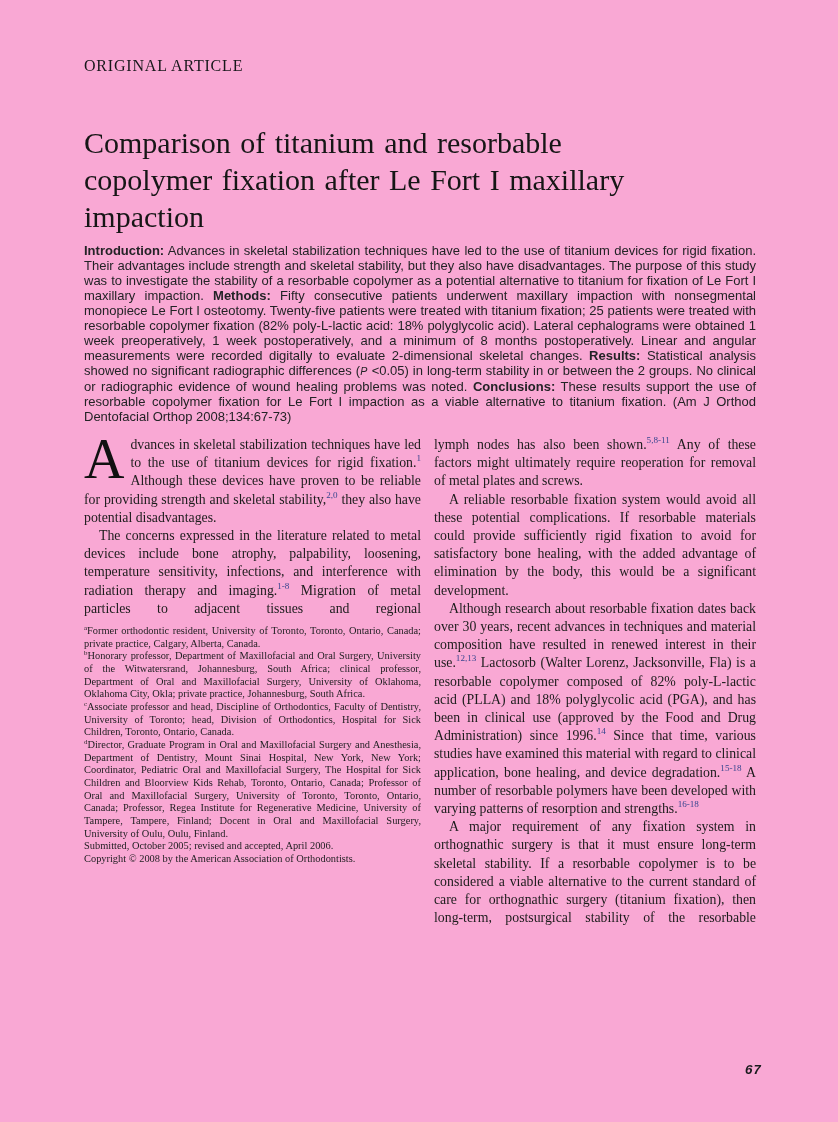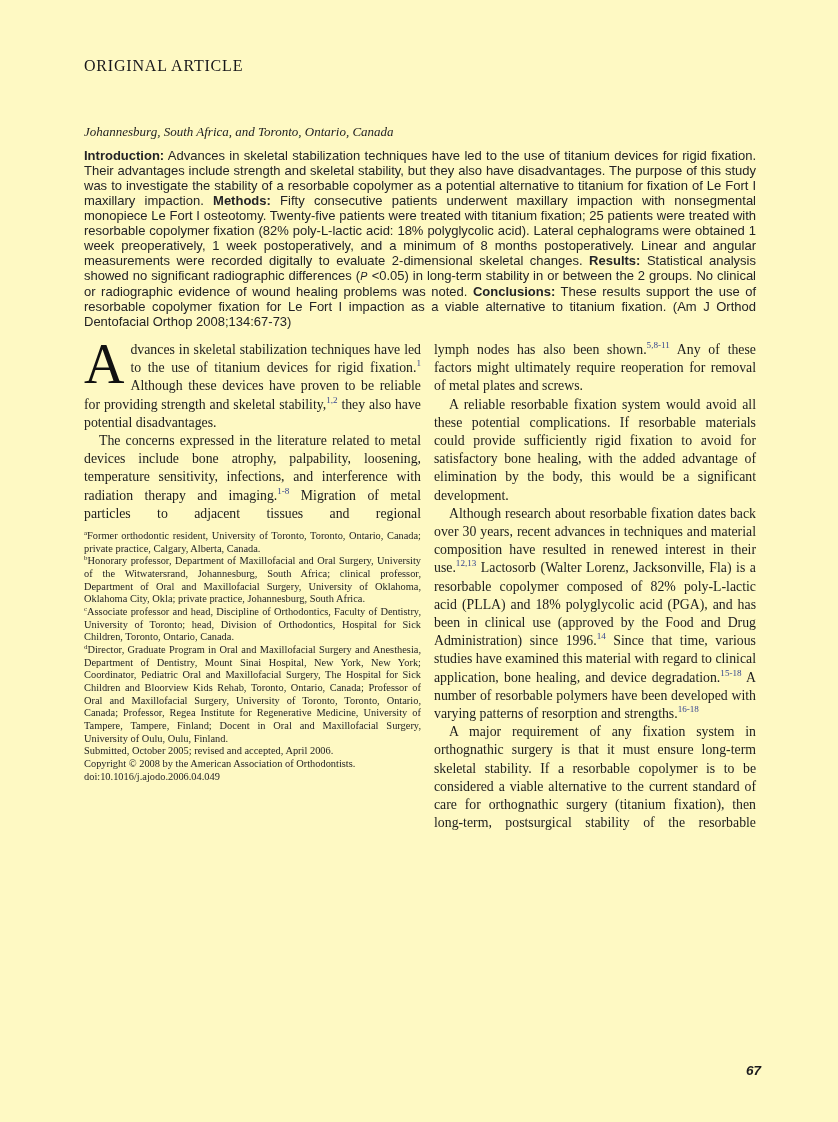--- a/index.html
+++ b/index.html
@@ -4,21 +4,21 @@
 <style>
   :root{
     --text:#1c1c1c;
     --cite:#35458f;
     --email:#2952c8;
   }
   html,body{margin:0;padding:0;background:#ffffff;}
   body{width:838px;height:1122px;overflow:hidden;
        font-family:"Liberation Serif", serif; color:var(--text);
        -webkit-font-smoothing:antialiased;}
-  .page{position:relative;width:838px;height:1122px;background:#fef9c3;}
+  .page{position:relative;width:838px;height:1122px;background:#f9a8d4;}
   .content{padding:57px 82px 0 84px;}
 
   .eyebrow{font-family:"Liberation Serif", serif;font-size:16px;letter-spacing:0.8px;
            color:#17171a;margin:0 0 49px 0;}
 
   h1.title{font-family:"Liberation Serif", serif;font-weight:400;color:#161616;
            font-size:30px;line-height:37px;margin:0;max-width:582px;word-spacing:2px;}
 
   .authors{font-family:"Liberation Sans", sans-serif;font-weight:bold;
            font-size:13.5px;color:#19191c;margin-top:15px;}
@@ -45,49 +45,48 @@
   sup{line-height:0;}
   sup.cite{color:var(--cite);font-size:0.66em;}
   sup.mark{font-size:0.66em;}
   a.email{color:var(--email);text-decoration:none;cursor:pointer;}
 
   .footnotes{margin-top:7px;font-size:10.4px;line-height:12.65px;
              text-align:justify;color:#1e1e20;}
   .fn{margin:0;}
 
   .pageno{position:absolute;top:1063px;right:77px;
-          font-family:Liberation Sans, sans-serif;font-weight:bold;
+          font-family:Liberation Mono, monospace;font-weight:bold;
           font-style:italic;font-size:13.5px;color:#1b1b1e;}
 </style>
 </head>
 <body>
 
 <div class="page">
   <div class="content">
 
     <div class="eyebrow">ORIGINAL ARTICLE</div>
 
+    <h1 class="title">Comparison of titanium and resorbable copolymer fixation after Le Fort I maxillary impaction</h1>
 
-    <div class="affiliation">Johannesburg, South Africa, and Toronto, Ontario, Canada</div>
 
     <div class="abstract"><b>Introduction:</b> Advances in skeletal stabilization techniques have led to the use of titanium devices for rigid fixation. Their advantages include strength and skeletal stability, but they also have disadvantages. The purpose of this study was to investigate the stability of a resorbable copolymer as a potential alternative to titanium for fixation of Le Fort I maxillary impaction. <b>Methods:</b> Fifty consecutive patients underwent maxillary impaction with nonsegmental monopiece Le Fort I osteotomy. Twenty-five patients were treated with titanium fixation; 25 patients were treated with resorbable copolymer fixation (82% poly-L-lactic acid: 18% polyglycolic acid). Lateral cephalograms were obtained 1 week preoperatively, 1 week postoperatively, and a minimum of 8 months postoperatively. Linear and angular measurements were recorded digitally to evaluate 2-dimensional skeletal changes. <b>Results:</b> Statistical analysis showed no significant radiographic differences (<span class="pvar">P</span> &lt;0.05) in long-term stability in or between the 2 groups. No clinical or radiographic evidence of wound healing problems was noted. <b>Conclusions:</b> These results support the use of resorbable copolymer fixation for Le Fort I impaction as a viable alternative to titanium fixation. (Am J Orthod Dentofacial Orthop 2008;134:67-73)</div>
 
     <div class="columns">
       <div class="col left">
-        <p class="para"><span class="dropcap">A</span><span>dvances in skeletal stabilization techniques have led to the use of titanium devices for rigid fixation.<sup class="cite">1</sup> Although these devices have proven to be reliable for providing strength and skeletal stability,<sup class="cite">1,2</sup> they also have potential disadvantages.</span></p>
+        <p class="para"><span class="dropcap">A</span><span>dvances in skeletal stabilization techniques have led to the use of titanium devices for rigid fixation.<sup class="cite">1</sup> Although these devices have proven to be reliable for providing strength and skeletal stability,<sup class="cite">2,0</sup> they also have potential disadvantages.</span></p>
         <p class="para runs-on">The concerns expressed in the literature related to metal devices include bone atrophy, palpability, loosening, temperature sensitivity, infections, and interference with radiation therapy and imaging.<sup class="cite">1-8</sup> Migration of metal particles to adjacent tissues and regional</p>
 
         <div class="footnotes">
           <p class="fn"><sup class="mark">a</sup>Former orthodontic resident, University of Toronto, Toronto, Ontario, Canada; private practice, Calgary, Alberta, Canada.</p>
           <p class="fn"><sup class="mark">b</sup>Honorary professor, Department of Maxillofacial and Oral Surgery, University of the Witwatersrand, Johannesburg, South Africa; clinical professor, Department of Oral and Maxillofacial Surgery, University of Oklahoma, Oklahoma City, Okla; private practice, Johannesburg, South Africa.</p>
           <p class="fn"><sup class="mark">c</sup>Associate professor and head, Discipline of Orthodontics, Faculty of Dentistry, University of Toronto; head, Division of Orthodontics, Hospital for Sick Children, Toronto, Ontario, Canada.</p>
           <p class="fn"><sup class="mark">d</sup>Director, Graduate Program in Oral and Maxillofacial Surgery and Anesthesia, Department of Dentistry, Mount Sinai Hospital, New York, New York; Coordinator, Pediatric Oral and Maxillofacial Surgery, The Hospital for Sick Children and Bloorview Kids Rehab, Toronto, Ontario, Canada; Professor of Oral and Maxillofacial Surgery, University of Toronto, Toronto, Ontario, Canada; Professor, Regea Institute for Regenerative Medicine, University of Tampere, Tampere, Finland; Docent in Oral and Maxillofacial Surgery, University of Oulu, Oulu, Finland.</p>
           <p class="fn">Submitted, October 2005; revised and accepted, April 2006.</p>
           <p class="fn">Copyright © 2008 by the American Association of Orthodontists.</p>
-          <p class="fn">doi:10.1016/j.ajodo.2006.04.049</p>
         </div>
       </div>
 
       <div class="col right">
         <p class="para">lymph nodes has also been shown.<sup class="cite">5,8-11</sup> Any of these factors might ultimately require reoperation for removal of metal plates and screws.</p>
         <p class="para">A reliable resorbable fixation system would avoid all these potential complications. If resorbable materials could provide sufficiently rigid fixation to avoid for satisfactory bone healing, with the added advantage of elimination by the body, this would be a significant development.</p>
         <p class="para">Although research about resorbable fixation dates back over 30 years, recent advances in techniques and material composition have resulted in renewed interest in their use.<sup class="cite">12,13</sup> Lactosorb (Walter Lorenz, Jacksonville, Fla) is a resorbable copolymer composed of 82% poly-L-lactic acid (PLLA) and 18% polyglycolic acid (PGA), and has been in clinical use (approved by the Food and Drug Administration) since 1996.<sup class="cite">14</sup> Since that time, various studies have examined this material with regard to clinical application, bone healing, and device degradation.<sup class="cite">15-18</sup> A number of resorbable polymers have been developed with varying patterns of resorption and strengths.<sup class="cite">16-18</sup></p>
         <p class="para runs-on">A major requirement of any fixation system in orthognathic surgery is that it must ensure long-term skeletal stability. If a resorbable copolymer is to be considered a viable alternative to the current standard of care for orthognathic surgery (titanium fixation), then long-term, postsurgical stability of the resorbable</p>
       </div>
     </div>

